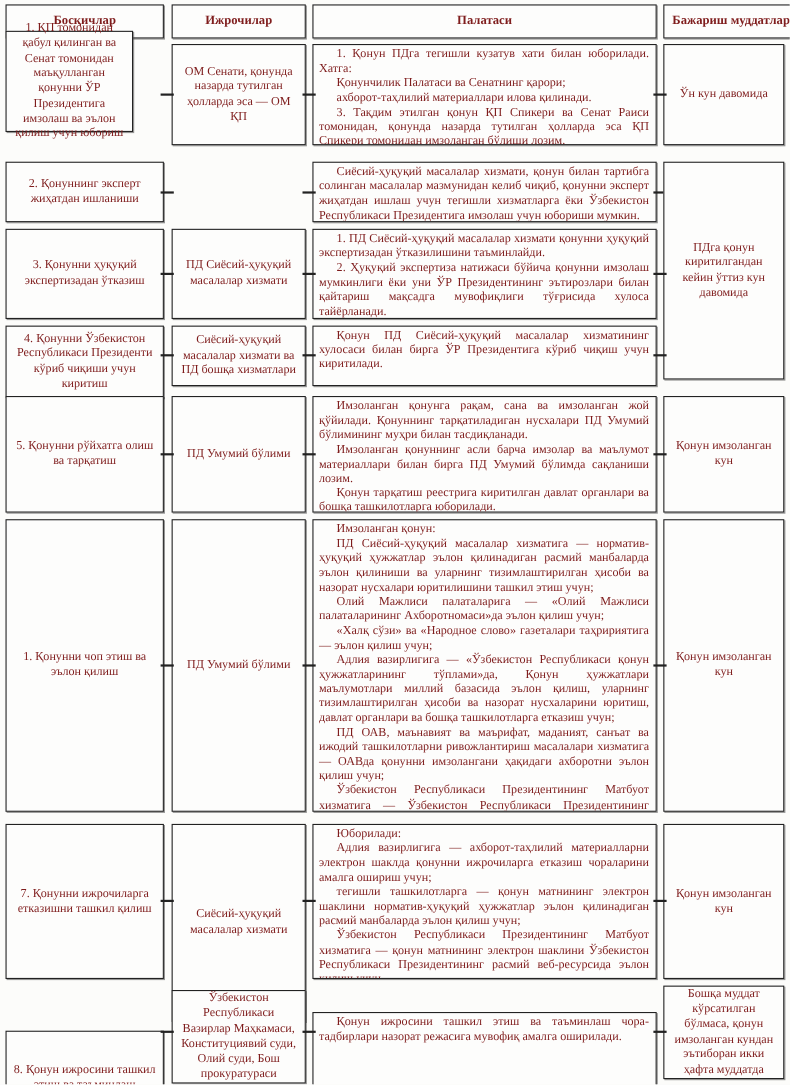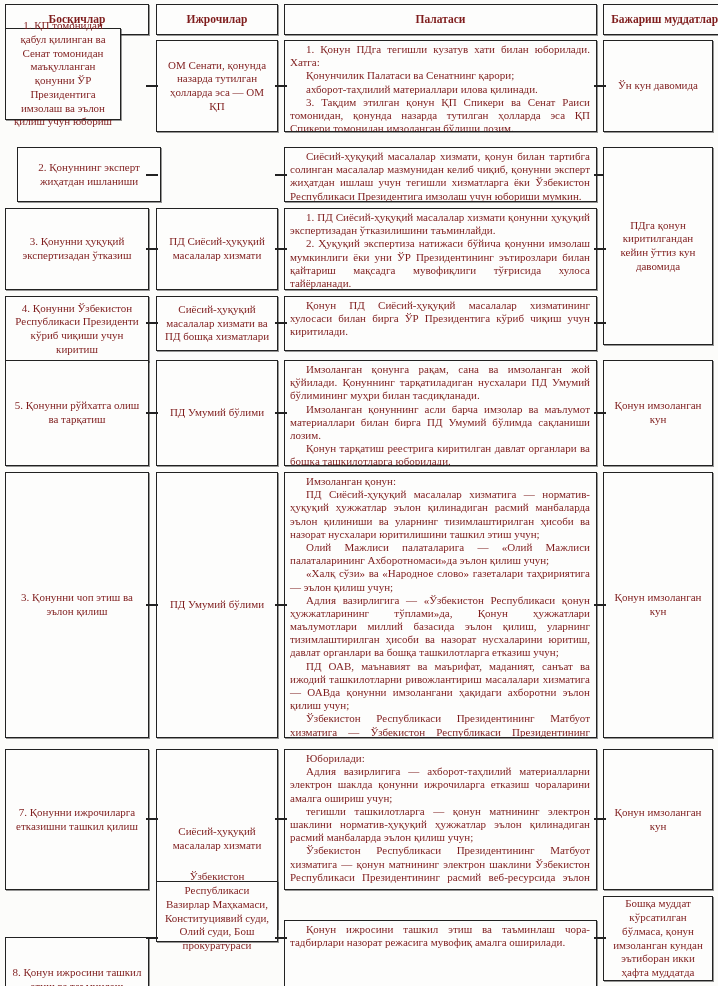--- a/index.html
+++ b/index.html
@@ -44,21 +44,21 @@
     <p>ахборот-таҳлилий материаллари илова қилинади.</p>
     <p>3. Тақдим этилган қонун ҚП Спикери ва Сенат Раиси томонидан, қонунда назарда тутилган ҳолларда эса ҚП Спикери томонидан имзоланган бўлиши лозим.</p>
   </div>
   <div class="box center" style="left:603px;top:40px;width:110px;height:92px">
       <span>Ўн кун давомида</span>
     </div>
   <div class="conn" style="left:146px;top:85px;width:12px"></div>
   <div class="conn" style="left:275px;top:85px;width:12px"></div>
   <div class="conn" style="left:594px;top:85px;width:12px"></div>
 
-  <div class="box center" style="left:17px;top:147px;width:144px;height:55px">
+  <div class="box center" style="left:5px;top:147px;width:144px;height:55px">
       <span>2. Қонуннинг эксперт жиҳатдан ишланиши</span>
     </div>
   <div class="box acts" style="left:284px;top:147px;width:313px;height:55px">
     <p>Сиёсий-ҳуқуқий масалалар хизмати, қонун билан тартибга солинган масалалар мазмунидан келиб чиқиб, қонунни эксперт жиҳатдан ишлаш учун тегишли хизматларга ёки Ўзбекистон Республикаси Президентига имзолаш учун юбориши мумкин.</p>
   </div>
   <div class="conn" style="left:146px;top:174px;width:12px"></div>
   <div class="conn" style="left:275px;top:174px;width:12px"></div>
   <div class="conn" style="left:594px;top:174px;width:12px"></div>
 
   <div class="box center" style="left:603px;top:147px;width:110px;height:198px">
@@ -104,21 +104,21 @@
     <p>Қонун тарқатиш реестрига киритилган давлат органлари ва бошқа ташкилотларга юборилади.</p>
   </div>
   <div class="box center" style="left:603px;top:360px;width:110px;height:106px">
       <span>Қонун имзоланган кун</span>
     </div>
   <div class="conn" style="left:146px;top:412px;width:12px"></div>
   <div class="conn" style="left:275px;top:412px;width:12px"></div>
   <div class="conn" style="left:594px;top:412px;width:12px"></div>
 
   <div class="box center" style="left:5px;top:472px;width:144px;height:266px">
-      <span>3. Қонунни чоп этиш ва эълон қилиш</span>
+      <span>1. Қонунни чоп этиш ва эълон қилиш</span>
     </div>
   <div class="box center" style="left:156px;top:472px;width:122px;height:266px">
       <span>ПД Умумий бўлими</span>
     </div>
   <div class="box acts" style="left:284px;top:472px;width:313px;height:266px">
     <p>Имзоланган қонун:</p>
     <p>ПД Сиёсий-ҳуқуқий масалалар хизматига — норматив-ҳуқуқий ҳужжатлар эълон қилинадиган расмий манбаларда эълон қилиниши ва уларнинг тизимлаштирилган ҳисоби ва назорат нусхалари юритилишини ташкил этиш учун;</p>
     <p>Олий Мажлиси палаталарига — «Олий Мажлиси палаталарининг Ахборотномаси»да эълон қилиш учун;</p>
     <p>«Халқ сўзи» ва «Народное слово» газеталари таҳририятига — эълон қилиш учун;</p>
     <p>Адлия вазирлигига — «Ўзбекистон Республикаси қонун ҳужжатларининг тўплами»да, Қонун ҳужжатлари маълумотлари миллий базасида эълон қилиш, уларнинг тизимлаштирилган ҳисоби ва назорат нусхаларини юритиш, давлат органлари ва бошқа ташкилотларга етказиш учун;</p>
@@ -147,21 +147,21 @@
   <div class="box center" style="left:603px;top:749px;width:110px;height:141px">
       <span>Қонун имзоланган кун</span>
     </div>
   <div class="conn" style="left:146px;top:818px;width:12px"></div>
   <div class="conn" style="left:275px;top:818px;width:12px"></div>
   <div class="conn" style="left:594px;top:818px;width:12px"></div>
 
   <div class="box center" style="left:5px;top:937px;width:144px;height:85px">
       <span>8. Қонун ижросини ташкил этиш ва таъминлаш</span>
     </div>
-  <div class="box center" style="left:156px;top:881px;width:122px;height:61px">
+  <div class="box center" style="left:156px;top:900px;width:122px;height:85px">
       <span>Ўзбекистон Республикаси Вазирлар Маҳкамаси, Конституциявий суди, Олий суди, Бош прокуратураси</span>
     </div>
   <div class="box acts" style="left:284px;top:920px;width:313px;height:85px">
     <p>Қонун ижросини ташкил этиш ва таъминлаш чора-тадбирлари назорат режасига мувофиқ амалга оширилади.</p>
   </div>
   <div class="box center" style="left:603px;top:896px;width:110px;height:85px">
       <span>Бошқа муддат кўрсатилган бўлмаса, қонун имзоланган кундан эътиборан икки ҳафта муддатда</span>
     </div>
   <div class="conn" style="left:146px;top:937px;width:12px"></div>
   <div class="conn" style="left:275px;top:937px;width:12px"></div>

